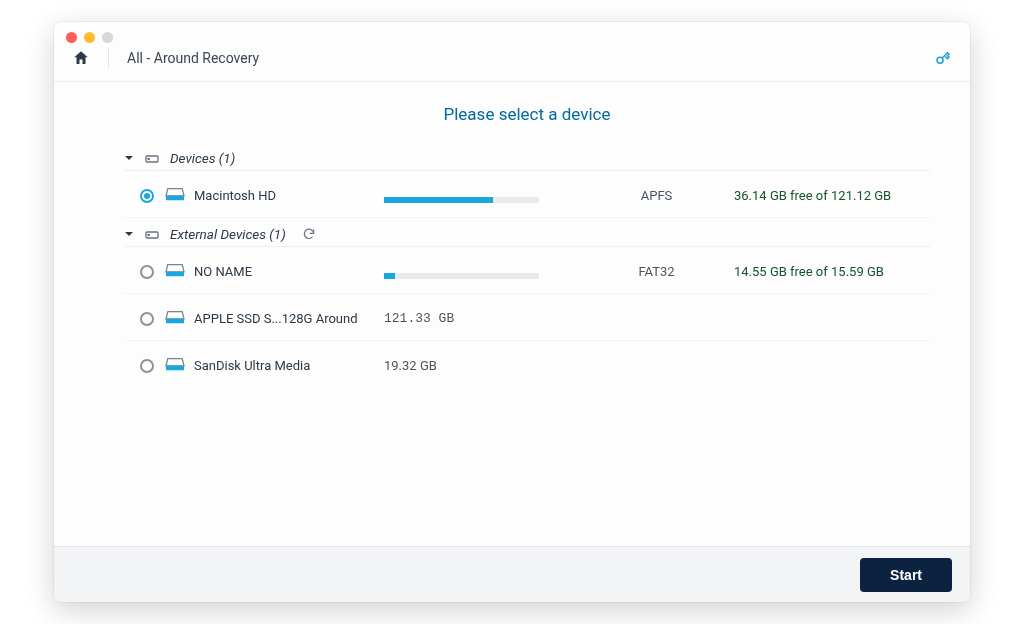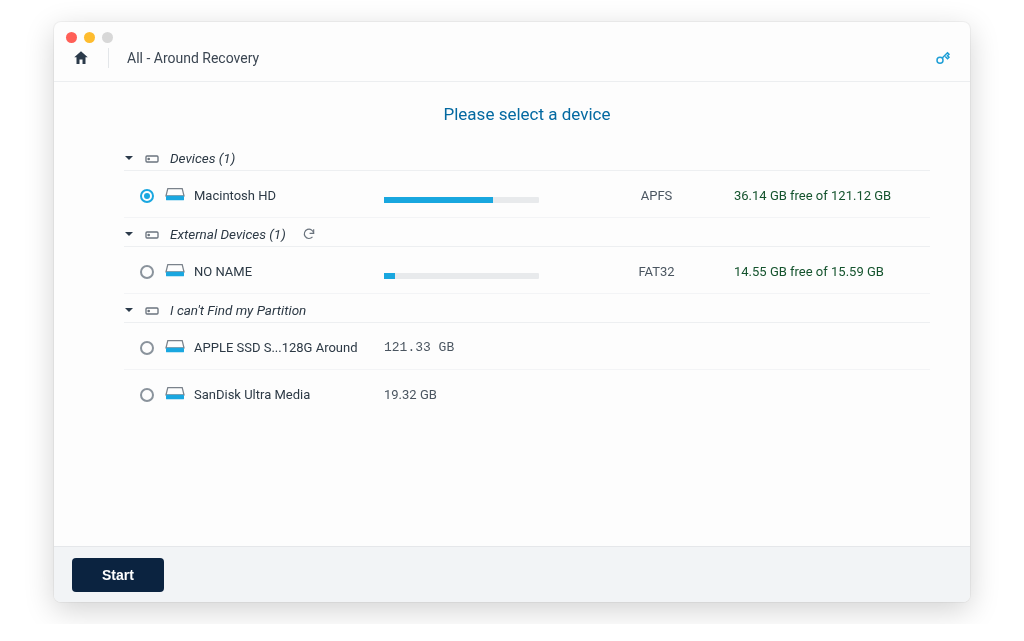--- a/index.html
+++ b/index.html
@@ -132,21 +132,21 @@
     position: absolute; left:0; top:0; bottom:0;
     background: #19a7df;
   }
 
   .footer {
     background: #f2f4f6;
     border-top: 1px solid #e5e7ea;
     height: 56px;
     display: flex;
     align-items: center;
-    justify-content: flex-start;
+    justify-content: flex-end;
     padding: 0 18px;
   }
   .start-btn {
     background: #0b2340;
     color: #fff;
     font-size: 14px;
     font-weight: 600;
     border: none;
     border-radius: 4px;
     padding: 9px 30px;
@@ -254,34 +254,20 @@
       <span class="c-name">NO NAME</span>
       <span class="c-bar">
           <span class="bar">
             <span style="width:7%"></span>
           </span>
         </span>
       <span class="c-fs">FAT32</span>
       <span class="c-free">14.55 GB free of 15.59 GB</span>
     </div>
 
-    <div class="group-header">
-      <span class="chevron-icon">
-        <svg viewBox="0 0 10 10" width="10" height="10" fill="currentColor">
-            <path d="M1 3l4 4 4-4z"></path>
-          </svg>
-      </span>
-      <span class="hdd-glyph">
-        <svg viewBox="0 0 24 24" width="16" height="16" fill="none" stroke="currentColor" stroke-width="2">
-            <rect x="3" y="9" width="18" height="9" rx="1.5"></rect>
-            <circle cx="7" cy="13.5" r="1" fill="currentColor"></circle>
-          </svg>
-      </span>
-      <span>I can't Find my Partition</span>
-    </div>
     <div class="row">
       <span class="c-radio">
           <span class="radio"></span>
         </span>
       <span class="c-icon">
           <span class="drive-icon">
         <svg viewBox="0 0 24 20" width="22" height="18">
               <path d="M4 4h16l2 8H2z" fill="none" stroke="#7a828b" stroke-width="1.4"></path>
               <rect x="2" y="12" width="20" height="5" rx="1" fill="#1aa7e0"></rect>
             </svg>

